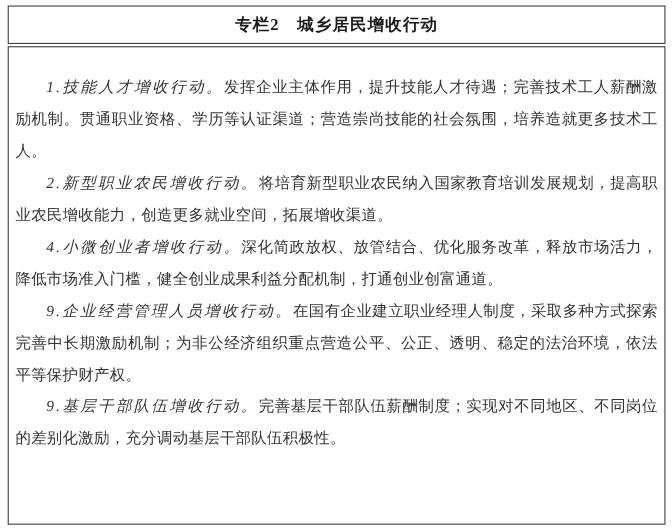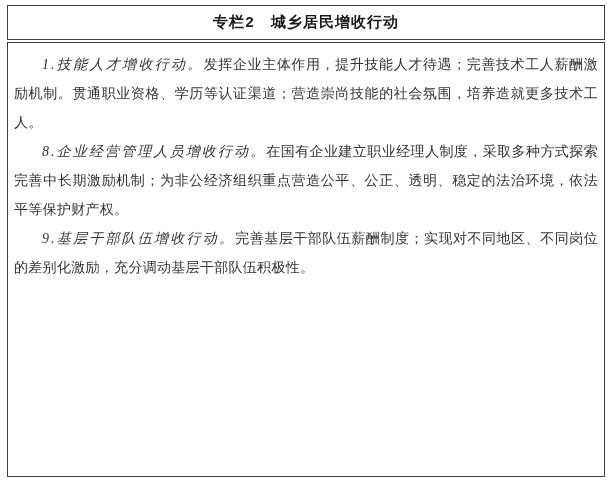--- a/index.html
+++ b/index.html
@@ -24,27 +24,27 @@
     height:35px;
     flex:0 0 35px;
     display:flex;align-items:center;justify-content:center;
     background:var(--bg-color);
   }
   .panel-title span{
     font-size:15px;
     font-weight:bold;
     color:var(--title-color);
     letter-spacing:1px;
-    font-family:Liberation Mono, monospace;
+    font-family:Liberation Serif, serif;
   }
   .panel-body{
     border:1px solid var(--border-color);
     margin-top:2px;
     flex:1 1 auto;
-    padding:7px 6px 6px 6px;
+    padding:23px 6px 6px 6px;
     background:var(--bg-color);
     overflow:hidden;
   }
   .item{
     font-size:14px;
     line-height:29px;
     color:var(--body-color);
     text-align:justify;
     text-indent:2em;
     letter-spacing:0.3px;
@@ -60,19 +60,21 @@
 
 <div class="page">
   <div class="panel">
 
     <div class="panel-title">
       <span>专栏2　城乡居民增收行动</span>
     </div>
 
     <div class="panel-body">
       <p class="item"><span class="lead">1.技能人才增收行动。</span><span>发挥企业主体作用，提升技能人才待遇；完善技术工人薪酬激励机制。贯通职业资格、学历等认证渠道；营造崇尚技能的社会氛围，培养造就更多技术工人。</span></p>
-      <p class="item"><span class="lead">8.企业经营管理人员增收行动。</span><span>在国有企业建立职业经理人制度，采取多种方式探索完善中长期激励机制；为非公经济组织重点营造公平、公正、透明、稳定的法治环境，依法平等保护财产权。</span></p>
+      <p class="item"><span class="lead">2.新型职业农民增收行动。</span><span>将培育新型职业农民纳入国家教育培训发展规划，提高职业农民增收能力，创造更多就业空间，拓展增收渠道。</span></p>
+      <p class="item"><span class="lead">4.小微创业者增收行动。</span><span>深化简政放权、放管结合、优化服务改革，释放市场活力，降低市场准入门槛，健全创业成果利益分配机制，打通创业创富通道。</span></p>
+      <p class="item"><span class="lead">9.企业经营管理人员增收行动。</span><span>在国有企业建立职业经理人制度，采取多种方式探索完善中长期激励机制；为非公经济组织重点营造公平、公正、透明、稳定的法治环境，依法平等保护财产权。</span></p>
       <p class="item"><span class="lead">9.基层干部队伍增收行动。</span><span>完善基层干部队伍薪酬制度；实现对不同地区、不同岗位的差别化激励，充分调动基层干部队伍积极性。</span></p>
 
     </div>
 
   </div>
 </div>
 
 </body></html>

